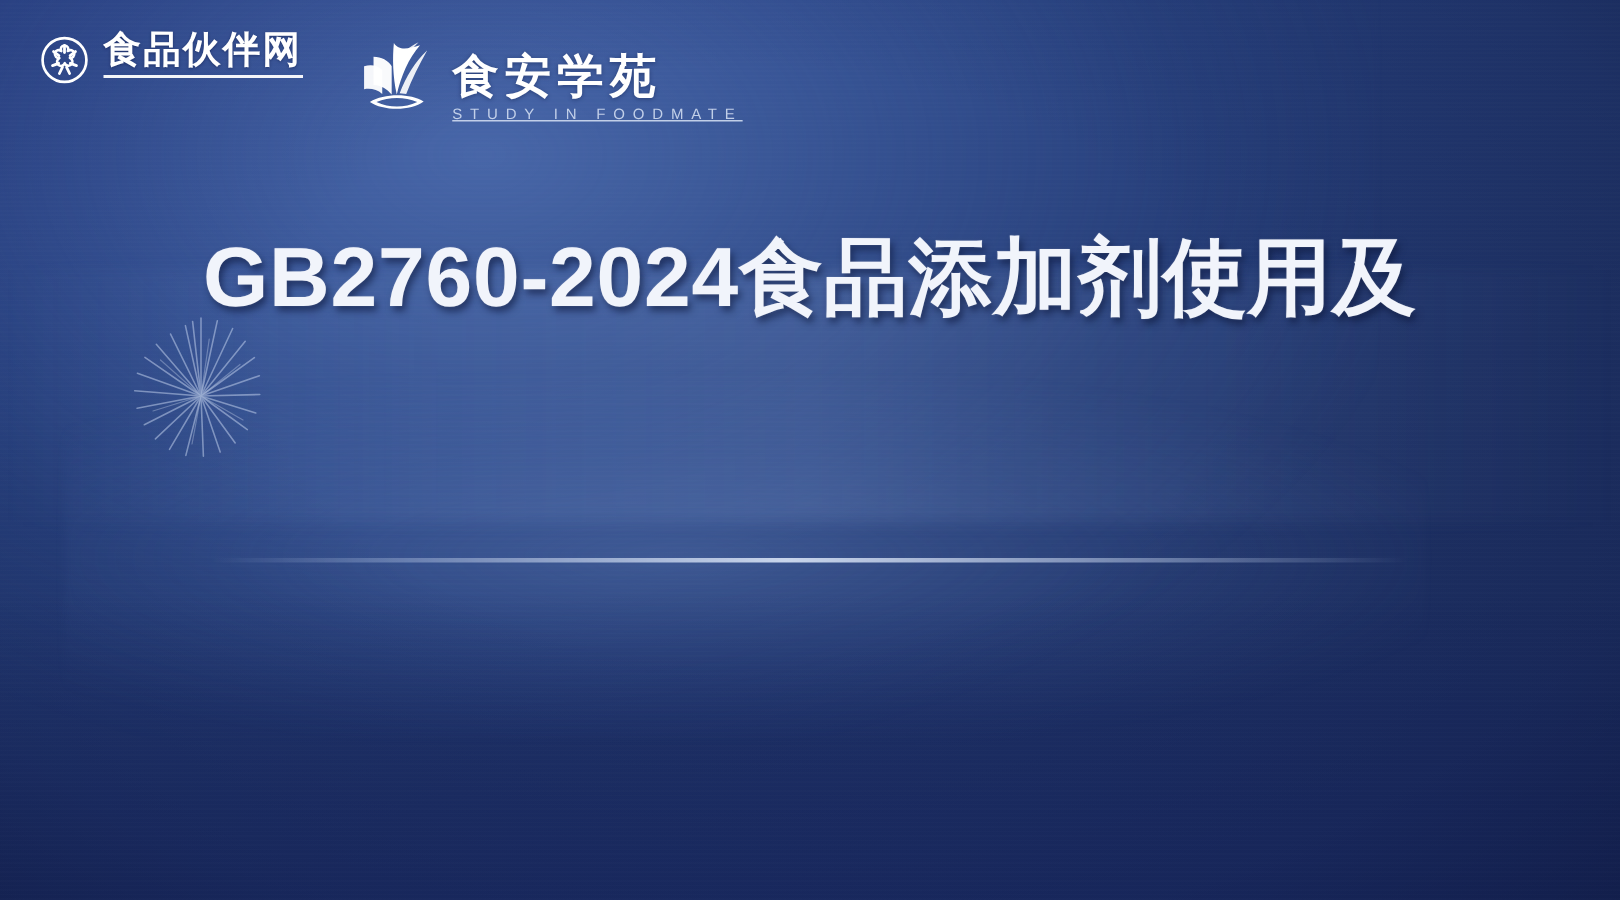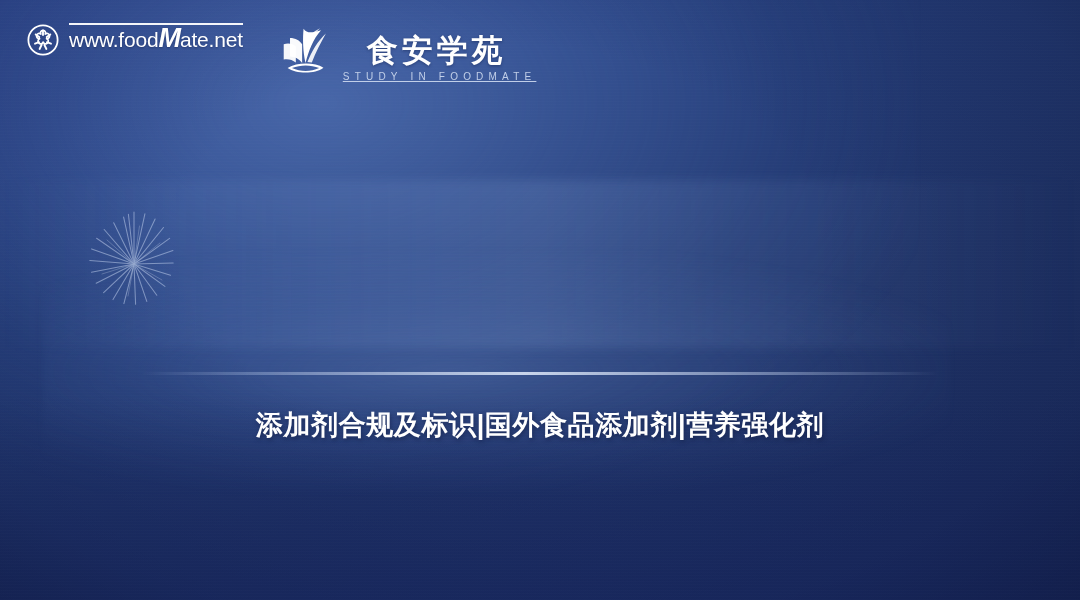--- a/index.html
+++ b/index.html
@@ -176,21 +176,20 @@
     padding-top: 16px;
   }
   .st-cn {
     font-size: 31px;
     font-weight: bold;
     color: #ffffff;
     letter-spacing: 4px;
     line-height: 33px;
     white-space: nowrap;
     text-shadow: 0 1px 3px rgba(10,20,60,0.4);
-    margin-left: 24px;
   }
   .st-en {
     font-size: 10px;
     color: #cdd9ef;
     letter-spacing: 5.2px;
     line-height: 14px;
     margin-top: 3px;
     white-space: nowrap;
     opacity: 0.92;
     text-decoration: underline;
@@ -329,22 +328,22 @@
                  C28.2 17.0 26.2 18.6 24.2 18.4
                  C26.4 19.4 27.0 22.0 25.2 23.6
                  C23.4 25.2 21.0 24.4 20.2 22.5
                  C19.5 24.5 17.0 25.4 15.2 23.8
                  C13.4 22.2 14.0 19.5 16.0 18.5
                  C14.0 18.7 12.0 17.0 12.5 14.6
                  C13.1 12.2 15.7 11.6 17.5 13.0
                  C16.5 11.0 17.4 8.6 20 8.6 Z" fill="none" stroke="#ffffff" stroke-width="2.0" stroke-linejoin="round"></path>
       </svg>
       <div class="fm-text">
+        <div class="fm-cn">食品伙伴网</div>
         <div class="fm-rule"></div>
-        <div class="fm-url"><span>www.food</span><span class="big-m">M</span><span>ate.net</span></div>
       </div>
     </div>
 
     <div class="logo-divider"></div>
 
     <div class="logo-study">
       <svg class="st-mark" viewBox="0 0 64 64">
         <g fill="#ffffff">
           <path d="M9 26 C14 24.5 18.5 25.5 21.5 28.5 L21.5 45 C18 42 13.5 41 9 41.8 Z" opacity="0.95"></path>
           <path d="M15.5 19.5 C21 19.5 25.5 22 28 26 L28 45.5 C25 41.5 20.5 39 15.5 38.8 Z" opacity="0.97"></path>
@@ -359,20 +358,20 @@
       </svg>
       <div class="st-text">
         <div class="st-cn">食安学苑</div>
         <div class="st-en">STUDY IN FOODMATE</div>
       </div>
     </div>
 
   </div>
 
   <div class="headline">
+    <div class="headline-line">GB2760-2024食品添加剂使用及</div>
   </div>
 
   <div class="subtitle-wrap">
     <div class="subtitle-rule"></div>
-    <div class="subtitle">添加剂合规及标识|国外食品添加剂|营养强化剂</div>
   </div>
 
 </div>
 
 </body></html>

